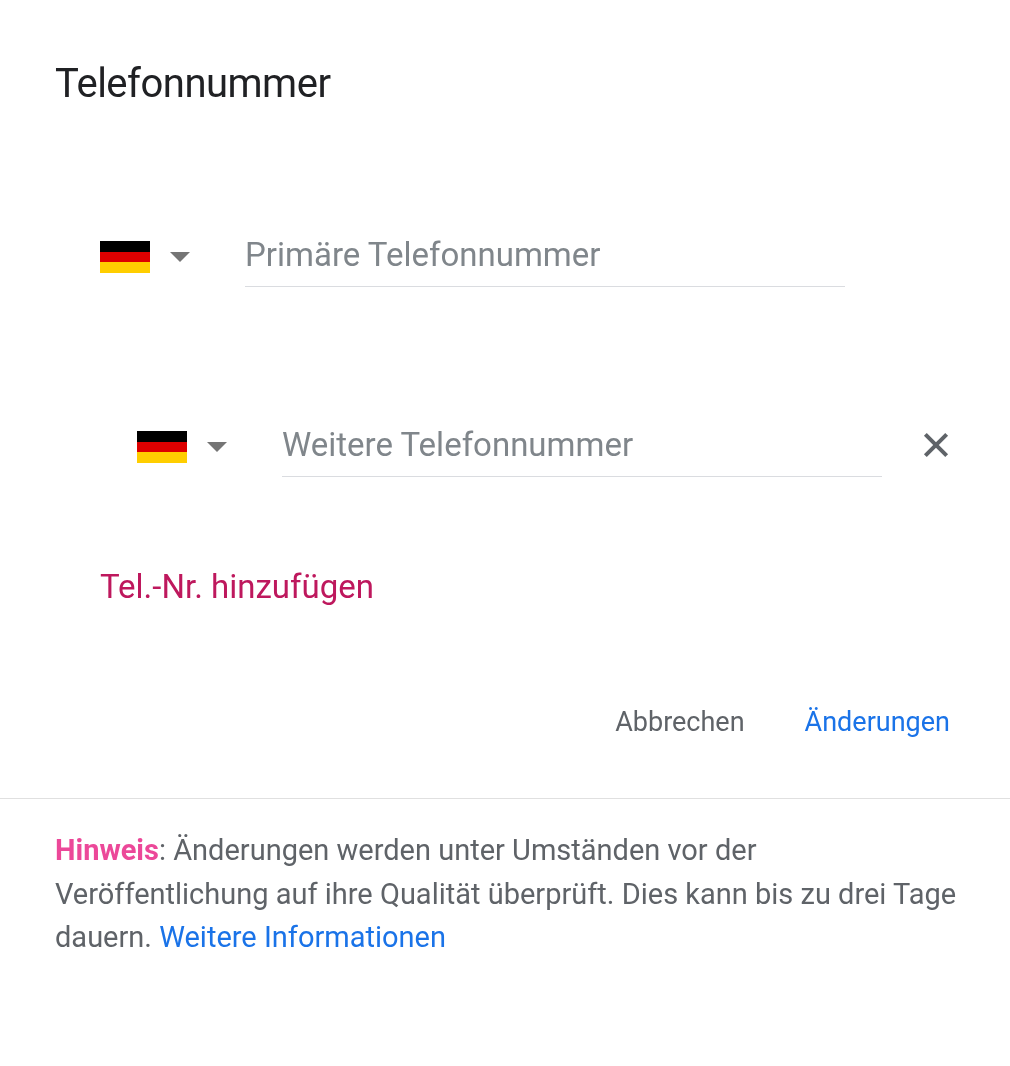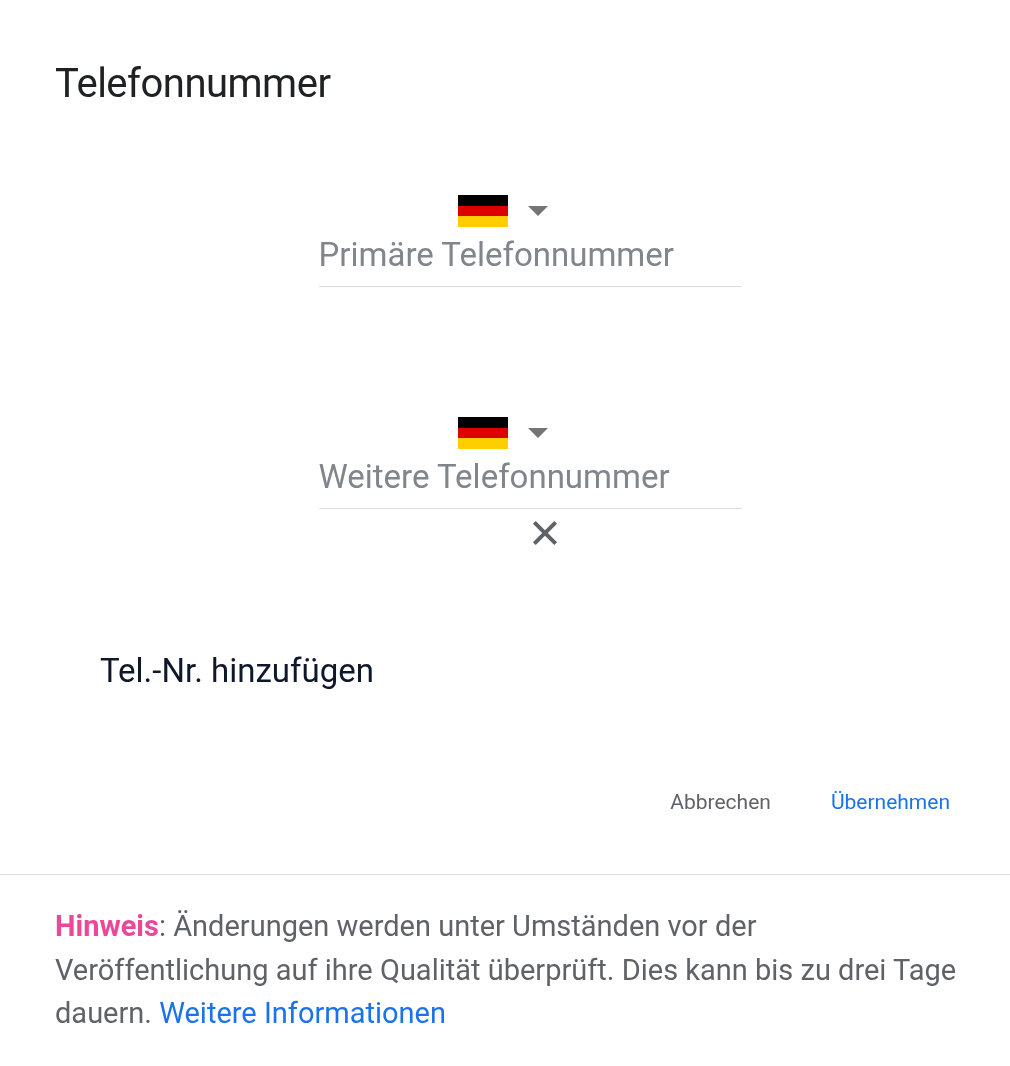--- a/index.html
+++ b/index.html
@@ -15,28 +15,27 @@
       padding: 0;
     }
     .container {
       padding: 60px 50px 0 55px;
     }
     .title {
       font-size: 40px;
       font-weight: 400;
       color: #202124;
       letter-spacing: -0.5px;
-      margin-bottom: 88px;
+      margin-bottom: 120px;
     }
     .phone-row {
       display: flex;
       align-items: center;
       margin-bottom: 130px;
       padding-left: 45px;
-      flex-direction: column;
     }
     .phone-row.secondary {
       margin-bottom: 90px;
       justify-content: flex-end;
     }
     .country-selector {
       display: flex;
       align-items: center;
       cursor: pointer;
       margin-right: 55px;
@@ -81,37 +80,37 @@
       cursor: pointer;
       padding: 8px;
     }
     .remove-btn svg {
       width: 32px;
       height: 32px;
       stroke: #5f6368;
       stroke-width: 3;
     }
     .add-link {
-      color: #0f172a;
+      color: #be185d;
       font-size: 33px;
       font-weight: 400;
       cursor: pointer;
       padding-left: 45px;
       display: inline-block;
       margin-bottom: 100px;
     }
     .actions {
       display: flex;
       justify-content: flex-end;
       gap: 60px;
       padding-right: 10px;
       margin-bottom: 60px;
     }
     .btn {
-      font-size: 21px;
+      font-size: 27px;
       font-weight: 400;
       cursor: pointer;
       background: none;
       border: none;
       font-family: inherit;
     }
     .btn-cancel {
       color: #5f6368;
     }
     .btn-apply {
@@ -166,21 +165,21 @@
         <line x1="4" y1="4" x2="20" y2="20"></line>
         <line x1="20" y1="4" x2="4" y2="20"></line>
       </svg>
     </div>
   </div>
 
   <span class="add-link">Tel.-Nr. hinzufügen</span>
 
   <div class="actions">
     <button class="btn btn-cancel">Abbrechen</button>
-    <button class="btn btn-apply">Übernehmen</button>
+    <button class="btn btn-apply">Änderungen</button>
   </div>
 </div>
 
 <hr class="divider">
 
 <div class="note">
   <span class="note-label">Hinweis</span><span>: Änderungen werden unter Umständen vor der Veröffentlichung auf ihre Qualität überprüft. Dies kann bis zu drei Tage dauern. </span><span class="note-link">Weitere Informationen</span>
 </div>
 
 </body></html>

